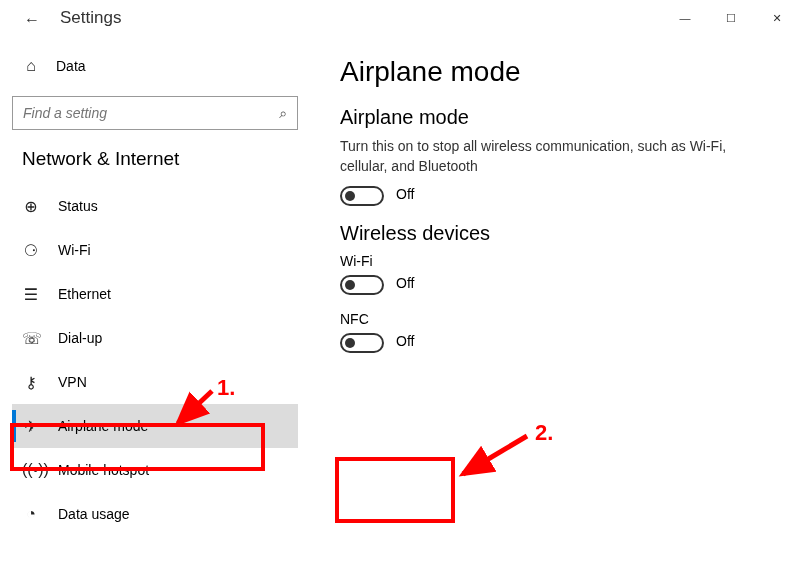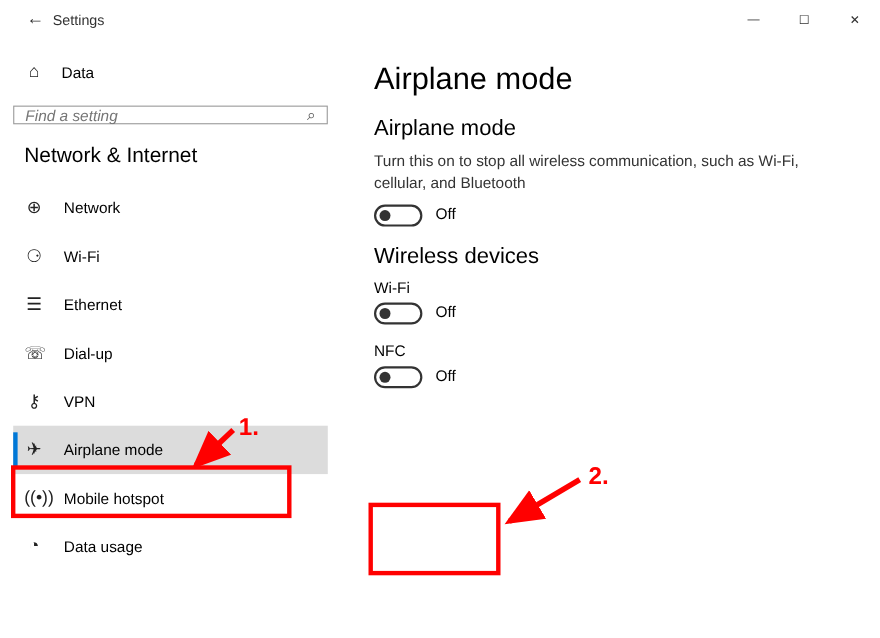--- a/index.html
+++ b/index.html
@@ -17,21 +17,21 @@
     height: 36px;
     display: flex;
     align-items: center;
     padding-left: 16px;
   }
   .back-btn {
     width: 32px; height: 32px;
     display: flex; align-items: center; justify-content: center;
     font-size: 16px; color: #333;
   }
-  .titlebar .title { margin-left: 0; font-size: 13px; color: #333; }
+  .titlebar .title { margin-left: 12px; font-size: 17px; color: #333; }
   .win-controls {
     margin-left: auto;
     display: flex;
   }
   .win-btn {
     width: 46px; height: 32px;
     display: flex; align-items: center; justify-content: center;
     font-size: 11px; color: #333;
   }
   .main {
@@ -42,21 +42,21 @@
     width: 310px;
     padding: 12px 12px 0 12px;
   }
   .home-row {
     display: flex; align-items: center;
     height: 36px; padding-left: 10px;
     gap: 16px; font-size: 14px;
     margin-bottom: 12px;
   }
   .search {
-    height: 17px;
+    height: 34px;
     border: 1px solid #999;
     display: flex; align-items: center;
     padding: 0 10px;
     margin-bottom: 18px;
     background: #fff;
   }
   .search input {
     flex: 1; border: none; outline: none;
     font-size: 14px; font-style: italic; color: #666;
     background: transparent;
@@ -155,21 +155,21 @@
       <span>Data</span>
     </div>
     <div class="search">
       <input placeholder="Find a setting" style="">
       <span class="search-icon">⌕</span>
     </div>
     <div class="section-label">Network &amp; Internet</div>
 
     <div class="nav-item">
       <span class="nav-icon">⊕</span>
-      <span>Network</span>
+      <span>Status</span>
     </div>
     <div class="nav-item">
       <span class="nav-icon">⚆</span>
       <span>Wi-Fi</span>
     </div>
     <div class="nav-item">
       <span class="nav-icon">☰</span>
       <span>Ethernet</span>
     </div>
     <div class="nav-item">

